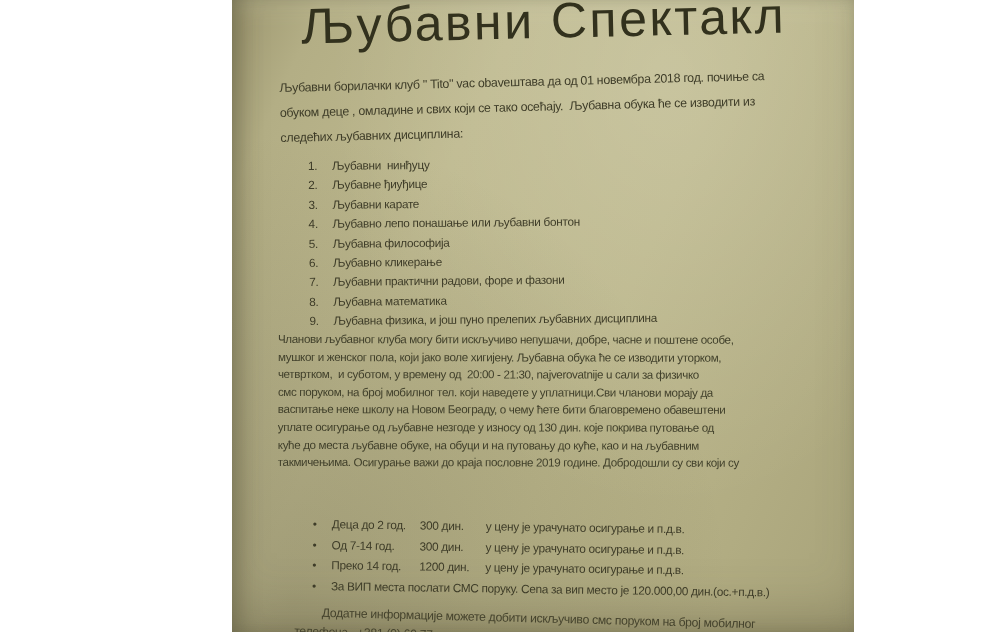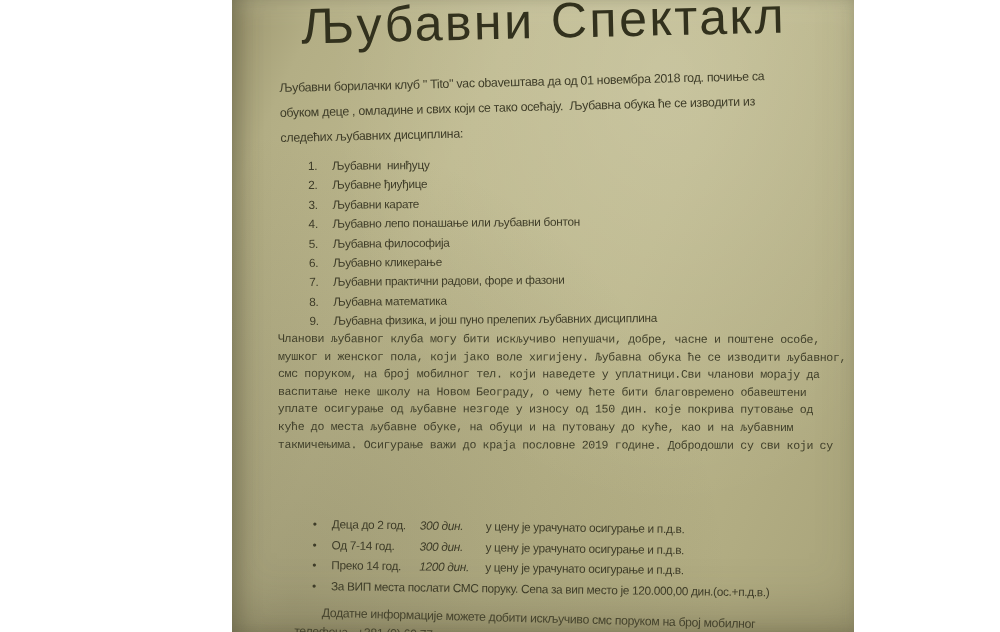--- a/index.html
+++ b/index.html
@@ -26,27 +26,27 @@
          font-size:50px;line-height:60px;letter-spacing:2.5px;color:#32311d;}
   
   .intro{top:76px;left:47px;transform:rotate(-1.4deg);font-size:12.4px;letter-spacing:-0.3px;}
   .intro .line{line-height:25px;}
   
   .list{top:157px;left:76px;transform:rotate(-0.5deg);font-size:11.8px;letter-spacing:-0.3px;}
   .list-row{display:flex;line-height:19.4px;}
   .list-row .num{width:24px;flex:0 0 auto;}
   
   .bodyp{top:330px;left:46px;transform:rotate(0.1deg);font-size:11.6px;letter-spacing:-0.35px;color:#41402b;}
-  .bodyp .line{line-height:17.6px;font-family:Liberation Mono, monospace;}
+  .bodyp .line{line-height:17.6px;}
   
   .pricing{top:514px;left:81px;transform:rotate(0.8deg);font-size:11.8px;letter-spacing:-0.3px;}
   .price-row{display:flex;line-height:20.5px;white-space:pre;}
   .price-row .marker{width:19px;flex:0 0 auto;}
   .price-row .age{width:88px;flex:0 0 auto;}
-  .price-row .price{width:66px;flex:0 0 auto;font-style:italic;}
+  .price-row .price{width:66px;flex:0 0 auto;}
   .price-row.wide .age,.price-row.wide .price{width:auto;}
   
   .footer{top:603px;left:63px;transform:rotate(1.5deg);font-size:12.2px;letter-spacing:-0.3px;color:#45432d;}
   .footer .line{line-height:18.5px;}
   .footer .line.first{padding-left:27px;}
 </style>
 </head>
 <body>
 
 <div class="stage">
@@ -95,24 +95,25 @@
           <span class="line">Љубавна математика</span>
         </div>
         <div class="list-row">
           <span class="num">9.</span>
           <span class="line">Љубавна физика, и још пуно прелепих љубавних дисциплина</span>
         </div>
       </div>
 
       <div class="blk bodyp">
         <div class="line">Чланови љубавног клуба могу бити искључиво непушачи, добре, часне и поштене особе,</div>
-        <div class="line">мушког и женског пола, који јако воле хигијену. Љубавна обука ће се изводити љубавног,</div>
+        <div class="line">мушког и женског пола, који јако воле хигијену. Љубавна обука ће се изводити уторком,</div>
+        <div class="line">четвртком,  и суботом, у времену од  20:00 - 21:30, najverovatnije u сали за физичко</div>
         <div class="line">смс поруком, на број мобилног тел. који наведете у уплатници.Сви чланови морају да</div>
         <div class="line">васпитање неке школу на Новом Београду, о чему ћете бити благовремено обавештени</div>
-        <div class="line">уплате осигурање од љубавне незгоде у износу од 150 дин. које покрива путовање од</div>
+        <div class="line">уплате осигурање од љубавне незгоде у износу од 130 дин. које покрива путовање од</div>
         <div class="line">куће до места љубавне обуке, на обуци и на путовању до куће, као и на љубавним</div>
         <div class="line">такмичењима. Осигурање важи до краја пословне 2019 године. Добродошли су сви који су</div>
       </div>
 
       <div class="blk pricing">
         <div class="price-row">
           <span class="marker">•</span>
           <span class="age">Деца до 2 год.</span>
           <span class="price">300 дин.</span>
           <span class="note">у цену је урачунато осигурање и п.д.в.</span>

